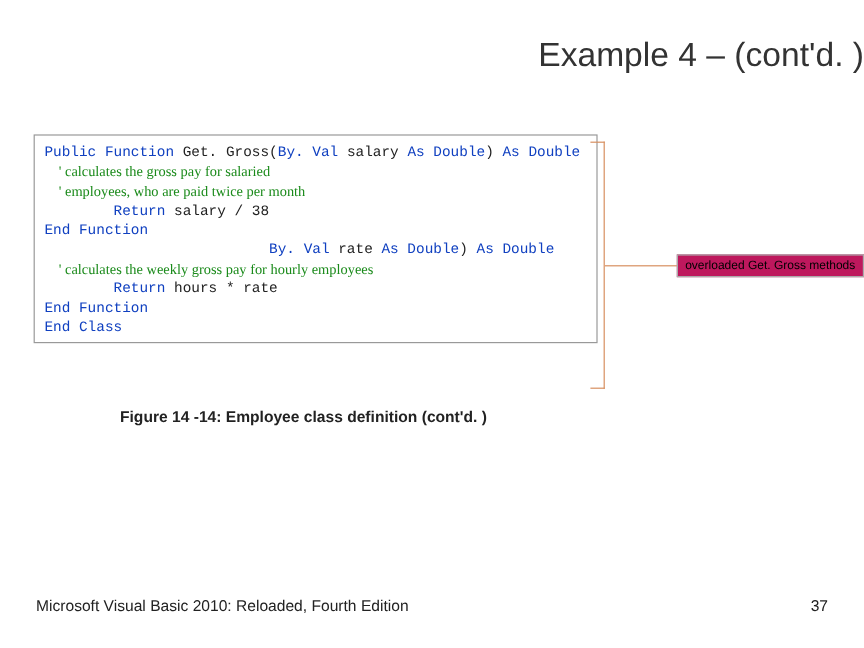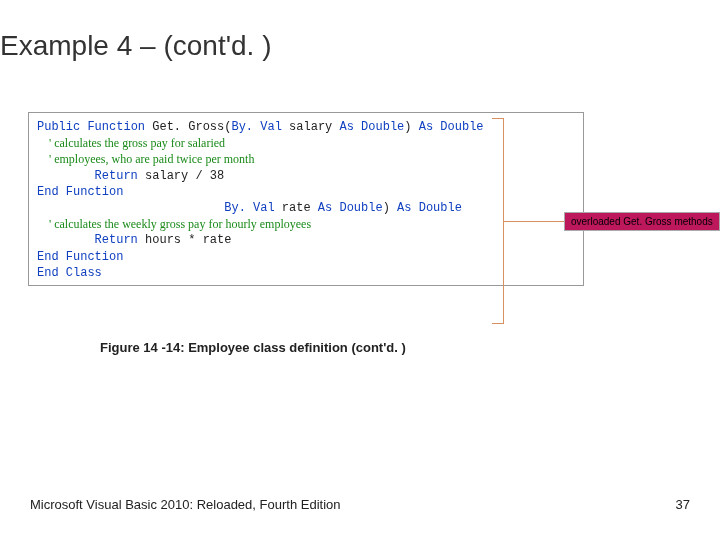--- a/index.html
+++ b/index.html
@@ -8,33 +8,33 @@
     width: 720px;
     height: 540px;
     background: #fff;
     font-family: Arial, Helvetica, sans-serif;
     position: relative;
     overflow: hidden;
   }
   .title {
     font-size: 28px;
     color: #333;
-    text-align: left;
+    text-align: right;
     margin-top: 30px;
     font-weight: 400;
   }
   .figure-area {
     position: relative;
     margin: 50px 0 0 0;
   }
   .code-box {
     position: absolute;
     left: 28px;
     top: 0;
-    width: 556px;
+    width: 470px;
     border: 1px solid #999;
     background: #fff;
     padding: 6px 8px 4px 8px;
     font-family: "Courier New", Courier, monospace;
     font-size: 12px;
     line-height: 1.35;
   }
   .inner-bracket {
     border: 1px solid #d89060;
     border-left: none;

